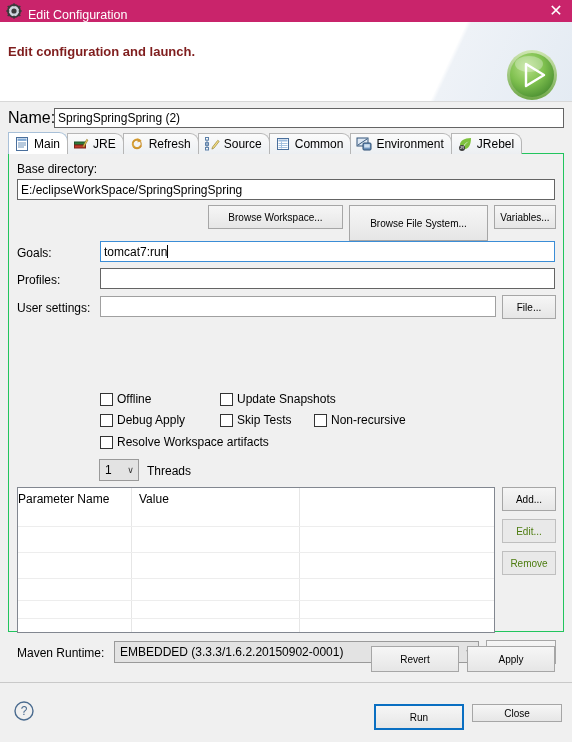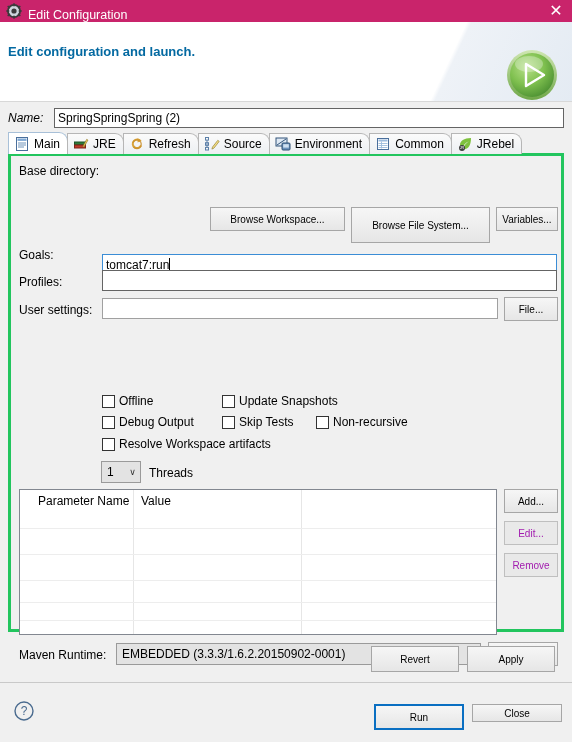--- a/index.html
+++ b/index.html
@@ -58,21 +58,21 @@
     border-bottom: 1px solid #d8d8d8;
     box-sizing: border-box;
     overflow: hidden;
   }
   #header .hdr-title {
     position: absolute;
     left: 8px;
     top: 22px;
     font-size: 13px;
     font-weight: bold;
-    color: #0369a1;
+    color: #7f1d1d;
   }
   #header .hdr-sheen {
     position: absolute;
     right: 0; top: 0;
     width: 200px; height: 80px;
     background: linear-gradient(115deg, rgba(255,255,255,0) 0%, rgba(255,255,255,0) 40%, #eef2f7 42%, #e4ebf3 100%);
   }
   #header .hdr-run {
     position: absolute;
     right: 14px; top: 27px;
@@ -92,22 +92,21 @@
   #name-row {
     position: absolute;
     left: 8px; top: 5px;
     width: 556px;
     height: 22px;
     display: flex;
     align-items: center;
   }
   #name-row .lbl {
     width: 46px;
-    font-size: 12px;
-    font-style: italic;
+    font-size: 16px;
   }
   #name-row .txtbox {
     flex: 1 1 auto;
     height: 20px;
     background: #ffffff;
     border: 1px solid #646464;
     box-sizing: border-box;
     display: flex;
     align-items: center;
     padding-left: 3px;
@@ -157,21 +156,21 @@
     margin-right: 4px;
     flex: 0 0 auto;
     display: block;
   }
   #tabcontent {
     position: absolute;
     left: 0; top: 21px;
     width: 556px;
     height: 479px;
     background: #f0f0f0;
-    border: 3px solid #22c55e;
+    border: 1px solid #22c55e;
     box-sizing: border-box;
   }
 
   
   .flabel { font-size: 12px; color: #000; position: absolute; }
   .ftext {
     position: absolute;
     background: #ffffff;
     border: 1px solid #646464;
     box-sizing: border-box;
@@ -199,21 +198,21 @@
     border: 1px solid #a6a6a6;
     font-size: 10px;
     display: flex;
     align-items: center;
     justify-content: center;
     cursor: pointer;
     color: #000;
     white-space: nowrap;
   }
   .btn.disabled {
-    color: #a21caf;
+    color: #4d7c0f;
     background: #e9e9e9;
     border-color: #bfbfbf;
     cursor: default;
   }
   .btn.default {
     border: 2px solid #0a6fc2;
     background: linear-gradient(180deg, #f6f6f6 0%, #e6e6e6 100%);
   }
 
   .cb {
@@ -365,63 +364,64 @@
             <rect x="1.5" y="11.4" width="3" height="2.6"></rect>
             <path d="M3 4.1 L3 11.4"></path>
           </g>
           <path d="M8.5 11 L13.8 4.3 L15.2 5.4 L10 12.1 L7.9 13.1 Z" fill="#f2de86" stroke="#8a7320" stroke-width="0.6"></path>
         </svg>
         <span>Source</span>
       </div>
 
       <div class="tab">
         <svg class="ticon" viewBox="0 0 16 16">
-          <rect x="1" y="2" width="11" height="8" fill="#dfe9f4" stroke="#33557a"></rect>
-          <path d="M2 9 L11 3" stroke="#33557a" stroke-width="1"></path>
-          <rect x="7" y="7" width="8" height="7" rx="1" fill="#6d93bd" stroke="#2f4f73"></rect>
-          <rect x="8.2" y="8.2" width="5.6" height="3.4" fill="#cfe0f0"></rect>
-        </svg>
-        <span>Environment</span>
-      </div>
-
-      <div class="tab">
-        <svg class="ticon" viewBox="0 0 16 16">
           <rect x="2.5" y="2.5" width="11" height="11" fill="#ffffff" stroke="#4a6f9c"></rect>
           <rect x="3.5" y="3.5" width="9" height="2" fill="#9dbcdd"></rect>
           <g stroke="#9dbcdd" stroke-width="0.9">
             <line x1="3.5" y1="7.5" x2="12.5" y2="7.5"></line>
             <line x1="3.5" y1="9.5" x2="12.5" y2="9.5"></line>
             <line x1="3.5" y1="11.5" x2="12.5" y2="11.5"></line>
             <line x1="6.5" y1="5.5" x2="6.5" y2="12.5"></line>
           </g>
         </svg>
         <span>Common</span>
       </div>
 
       <div class="tab">
         <svg class="ticon" viewBox="0 0 16 16">
+          <rect x="1" y="2" width="11" height="8" fill="#dfe9f4" stroke="#33557a"></rect>
+          <path d="M2 9 L11 3" stroke="#33557a" stroke-width="1"></path>
+          <rect x="7" y="7" width="8" height="7" rx="1" fill="#6d93bd" stroke="#2f4f73"></rect>
+          <rect x="8.2" y="8.2" width="5.6" height="3.4" fill="#cfe0f0"></rect>
+        </svg>
+        <span>Environment</span>
+      </div>
+
+      <div class="tab">
+        <svg class="ticon" viewBox="0 0 16 16">
           <path d="M14 2 C7 2 3 5 3 9 C3 11 4 12.5 5.5 13 C6 9 8.5 6.5 12 5.2 C9 7 6.8 9.5 6.2 13.2 C10.5 13.8 14 10.5 14 2 Z" fill="#7ec13c"></path>
           <circle cx="5" cy="12" r="3" fill="#3d3d3d"></circle>
           <text x="5" y="13.4" font-size="3.6" fill="#ffffff" text-anchor="middle" font-family="Liberation Sans, sans-serif">JR</text>
         </svg>
         <span>JRebel</span>
       </div>
 
     </div>
 
     <div id="tabcontent">
 
       <div class="flabel" style="left:8px; top:8px;">Base directory:</div>
+      <div class="ftext" style="left:8px; top:25px; width:538px;" placeholder="">E:/eclipseWorkSpace/SpringSpringSpring</div>
 
       <div class="btn" style="left:199px; top:51px; width:135px; height:24px;">Browse Workspace...</div>
       <div class="btn" style="left:340px; top:51px; width:139px; height:36px;">Browse File System...</div>
       <div class="btn" style="left:485px; top:51px; width:62px; height:24px;">Variables...</div>
 
       <div class="flabel" style="left:8px; top:92px;">Goals:</div>
-      <div class="ftext focused" style="left:91px; top:87px; width:455px;margin-top:11px;">
+      <div class="ftext focused" style="left:91px; top:87px; width:455px;">
         <span>tomcat7:run</span>
           <span class="caret"></span>
       </div>
 
       <div class="flabel" style="left:8px; top:119px;">Profiles:</div>
       <div class="ftext" style="left:91px; top:114px; width:455px;" placeholder=""></div>
 
       <div class="flabel" style="left:8px; top:147px;">User settings:</div>
       <div class="ftext grayborder" style="left:91px; top:142px; width:396px;" placeholder=""></div>
       <div class="btn" style="left:493px; top:141px; width:54px; height:24px;">File...</div>
@@ -429,21 +429,21 @@
       <div class="cb" style="left:91px; top:238px;">
         <span class="box"></span>
         <span>Offline</span>
       </div>
       <div class="cb" style="left:211px; top:238px;">
         <span class="box"></span>
         <span>Update Snapshots</span>
       </div>
       <div class="cb" style="left:91px; top:259px;">
         <span class="box"></span>
-        <span>Debug Output</span>
+        <span>Debug Apply</span>
       </div>
       <div class="cb" style="left:211px; top:259px;">
         <span class="box"></span>
         <span>Skip Tests</span>
       </div>
       <div class="cb" style="left:305px; top:259px;">
         <span class="box"></span>
         <span>Non-recursive</span>
       </div>
       <div class="cb" style="left:91px; top:281px;">
@@ -458,21 +458,21 @@
       <div class="flabel" style="left:138px; top:310px;">Threads</div>
 
       <div style="position:absolute; left:8px; top:333px; width:478px; height:146px; background:#ffffff; border:1px solid #828790; box-sizing:border-box; overflow:hidden;">
         <div style="position:absolute; left:113px; top:0; bottom:0; width:1px; background:#e6e6e6;"></div>
         <div style="position:absolute; left:281px; top:0; bottom:0; width:1px; background:#e6e6e6;"></div>
         <div style="position:absolute; left:0; right:0; top:38px; height:1px; background:#ededed;"></div>
         <div style="position:absolute; left:0; right:0; top:64px; height:1px; background:#ededed;"></div>
         <div style="position:absolute; left:0; right:0; top:90px; height:1px; background:#ededed;"></div>
         <div style="position:absolute; left:0; right:0; top:112px; height:1px; background:#ededed;"></div>
         <div style="position:absolute; left:0; right:0; top:130px; height:1px; background:#ededed;"></div>
-        <div style="position:absolute; left:0; top:4px; width:113px; padding-left:0; box-sizing:border-box; font-size:12px;margin-left:18px;">Parameter Name</div>
+        <div style="position:absolute; left:0; top:4px; width:113px; padding-left:0; box-sizing:border-box; font-size:12px;">Parameter Name</div>
         <div style="position:absolute; left:113px; top:4px; width:168px; padding-left:8px; box-sizing:border-box; font-size:12px;">Value</div>
         <div style="position:absolute; left:281px; top:4px; width:195px; padding-left:8px; box-sizing:border-box; font-size:12px;"></div>
       </div>
 
       <div class="btn" style="left:493px; top:333px; width:54px; height:24px;">Add...</div>
       <div class="btn disabled" style="left:493px; top:365px; width:54px; height:24px;">Edit...</div>
       <div class="btn disabled" style="left:493px; top:397px; width:54px; height:24px;text-align:center;">Remove</div>
 
       <div class="flabel" style="left:8px; top:492px;">Maven Runtime:</div>
       <div class="combo" style="left:105px; top:487px; width:365px;">

